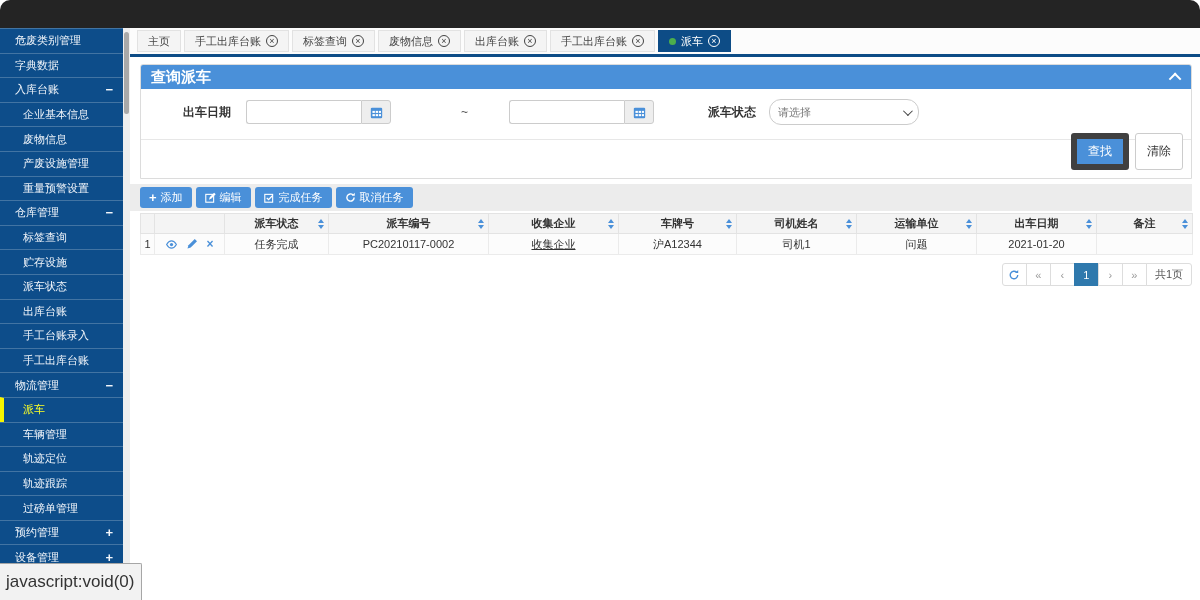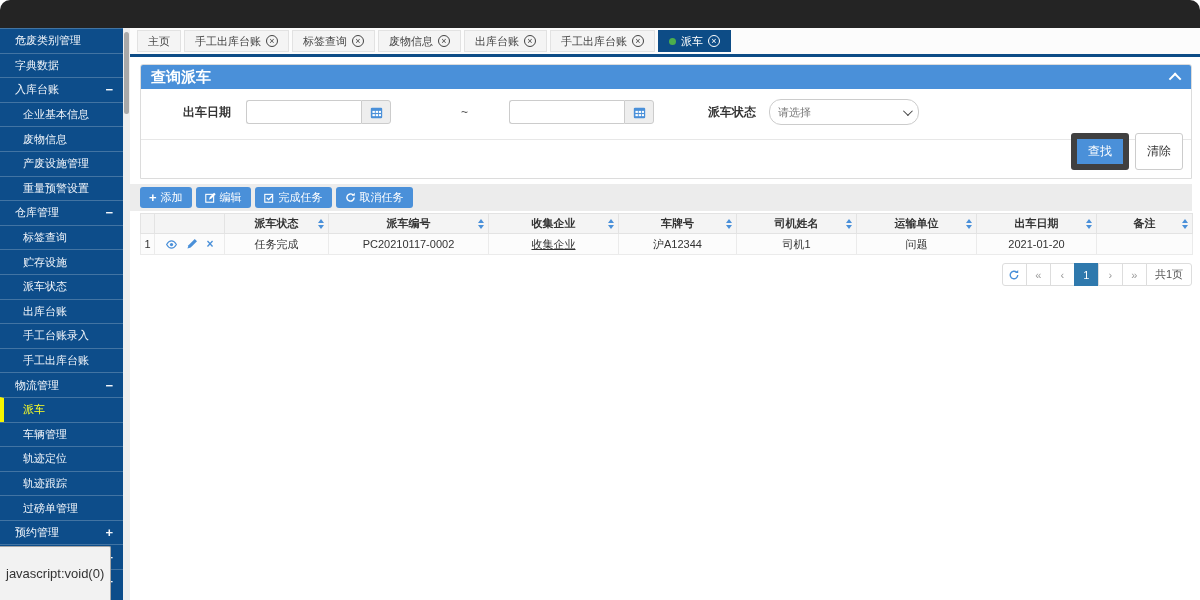--- a/index.html
+++ b/index.html
@@ -87,21 +87,21 @@
   
   .pager { display:flex; justify-content:flex-end; margin:8px 8px 0 0; }
   .pg { min-width:25px; height:23px; border:1px solid #ddd; background:#fff; display:flex;
     align-items:center; justify-content:center; font-size:11px; color:#999; margin-left:-1px; cursor:pointer; }
   .pg.first { border-radius:3px 0 0 3px; margin-left:0; }
   .pg.last { border-radius:0 3px 3px 0; padding:0 8px; color:#555; cursor:default; }
   .pg.active { background:#2f79ad; border-color:#2f79ad; color:#fff; }
 
   
   .status-tip { position:absolute; left:0; bottom:0; background:#f2f2f2; border:1px solid #a6a6a6;
-    border-left:none; border-bottom:none; border-radius:0 2px 0 0; padding:19px 6px; font-size:13px;
+    border-left:none; border-bottom:none; border-radius:0 2px 0 0; padding:8px 6px; font-size:17px;
     color:#333; z-index:40; }
 </style>
 </head>
 <body>
 
 <div class="screen">
 
   <div class="titlebar"></div>
 
   <div class="sidebar">

